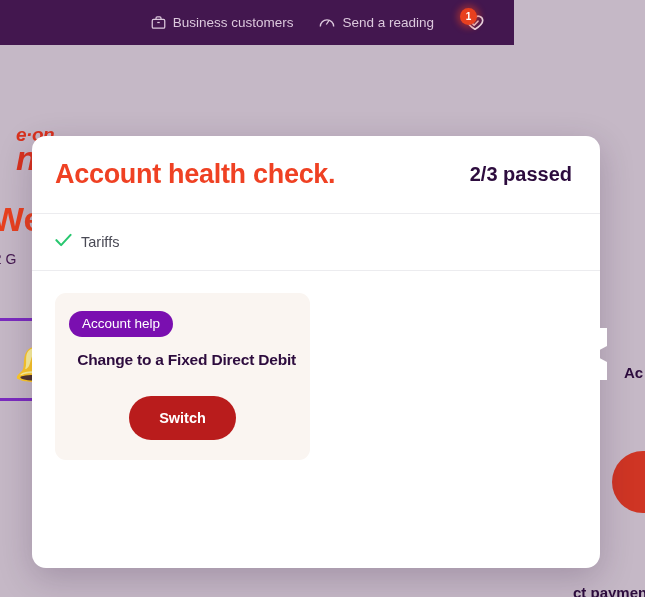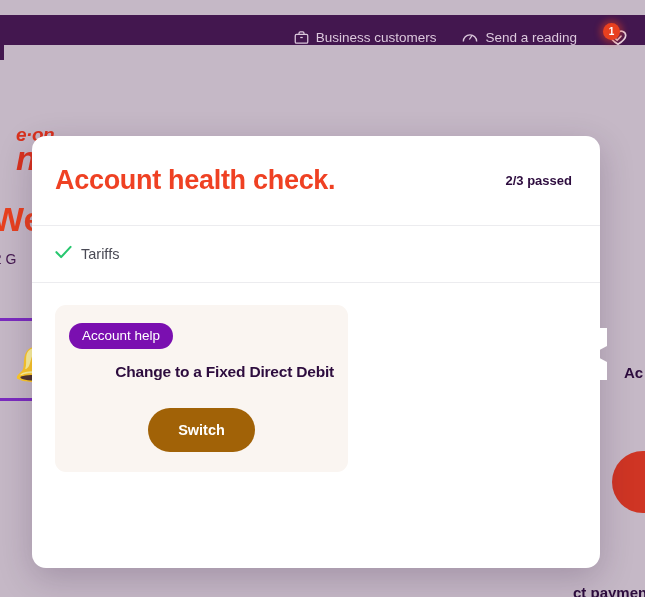--- a/index.html
+++ b/index.html
@@ -8,25 +8,24 @@
     overflow: hidden;
     font-family: "Liberation Sans", sans-serif;
   }
   body { position: relative; background: #c5b8c6; }
 
   
   #page-bg { position: absolute; inset: 0; }
 
   
   .topbar {
-    position: absolute; top: 0; left: 0; width: 645px; height: 45px;
+    position: absolute; top: 0; left: 0; width: 514px; height: 45px;
     background: #43174f;
     display: flex; align-items: center; justify-content: flex-end;
-    padding-right: 8px;
-    margin-top: 15px;
+    padding-right: 20px;
   }
   .top-link {
     display: flex; align-items: center; gap: 7px;
     color: #dcc9dd; font-size: 13.5px; margin-right: 26px;
     white-space: nowrap;
   }
   .top-link svg { display: block; }
   .heart-wrap { position: relative; width: 30px; height: 30px; margin-right: 4px; }
   .heart-wrap svg { position: absolute; left: 4px; top: 5px; }
   .badge {
@@ -96,56 +95,56 @@
   
   .modal {
     position: absolute; left: 32px; top: 136px;
     width: 568px; height: 432px;
     background: #ffffff; border-radius: 14px;
     box-shadow: 0 10px 34px rgba(40,12,55,.22);
     overflow: hidden;
     z-index: 10;
   }
   .modal-head {
-    height: 90px; padding: 0 28px 0 23px;
+    height: 78px; padding: 0 28px 0 23px;
     display: flex; align-items: center; justify-content: space-between;
     border-bottom: 1px solid #ececef;
   }
   .modal-title {
     font-size: 27px; font-weight: bold; color: #ef4123; letter-spacing: -.3px;
   }
-  .modal-score { font-size: 13px; font-weight: bold; color: #2d0c3e; }
+  .modal-score { font-size: 20px; font-weight: bold; color: #2d0c3e; }
 
   .status-row {
     height: 57px; padding: 0 23px;
     display: flex; align-items: center; gap: 28px;
     border-bottom: 1px solid #ececef;
   }
   .status-item { display: flex; align-items: center; gap: 9px; }
   .status-label { font-size: 14.5px; color: #4a4a55; }
 
   .modal-body { padding: 22px 23px 0 23px; }
   .info-card {
-    width: 293px; background: #faf5f1; border-radius: 11px;
+    width: 255px; background: #faf5f1; border-radius: 11px;
     padding: 18px 14px 20px 14px;
   }
   .pill {
     display: inline-block; background: #7a0fb0; color: #fff;
     font-size: 13.5px; border-radius: 14px; padding: 5px 13px 6px 13px;
   }
   .card-title {
     margin-top: 14px; font-size: 15.5px; font-weight: bold;
     color: #2d0c3e; letter-spacing: -.2px; text-align: right;
   }
   .card-text {
     margin-top: 13px; font-size: 14.5px; color: #3d2b4a; line-height: 20px;
   }
   .switch-wrap { display: flex; justify-content: center; margin-top: 27px; }
   .switch-btn {
-    background: #a16207; color: #fff; border: none;
+    background: #b91c1c; color: #fff; border: none;
     font-family: inherit; font-size: 14.5px; font-weight: bold;
     padding: 14px 30px; border-radius: 26px; cursor: pointer;
   }
 
   
   .notch {
     position: absolute; left: 583px; top: 328px;
     width: 24px; height: 52px; z-index: 11;
   }
 </style>

